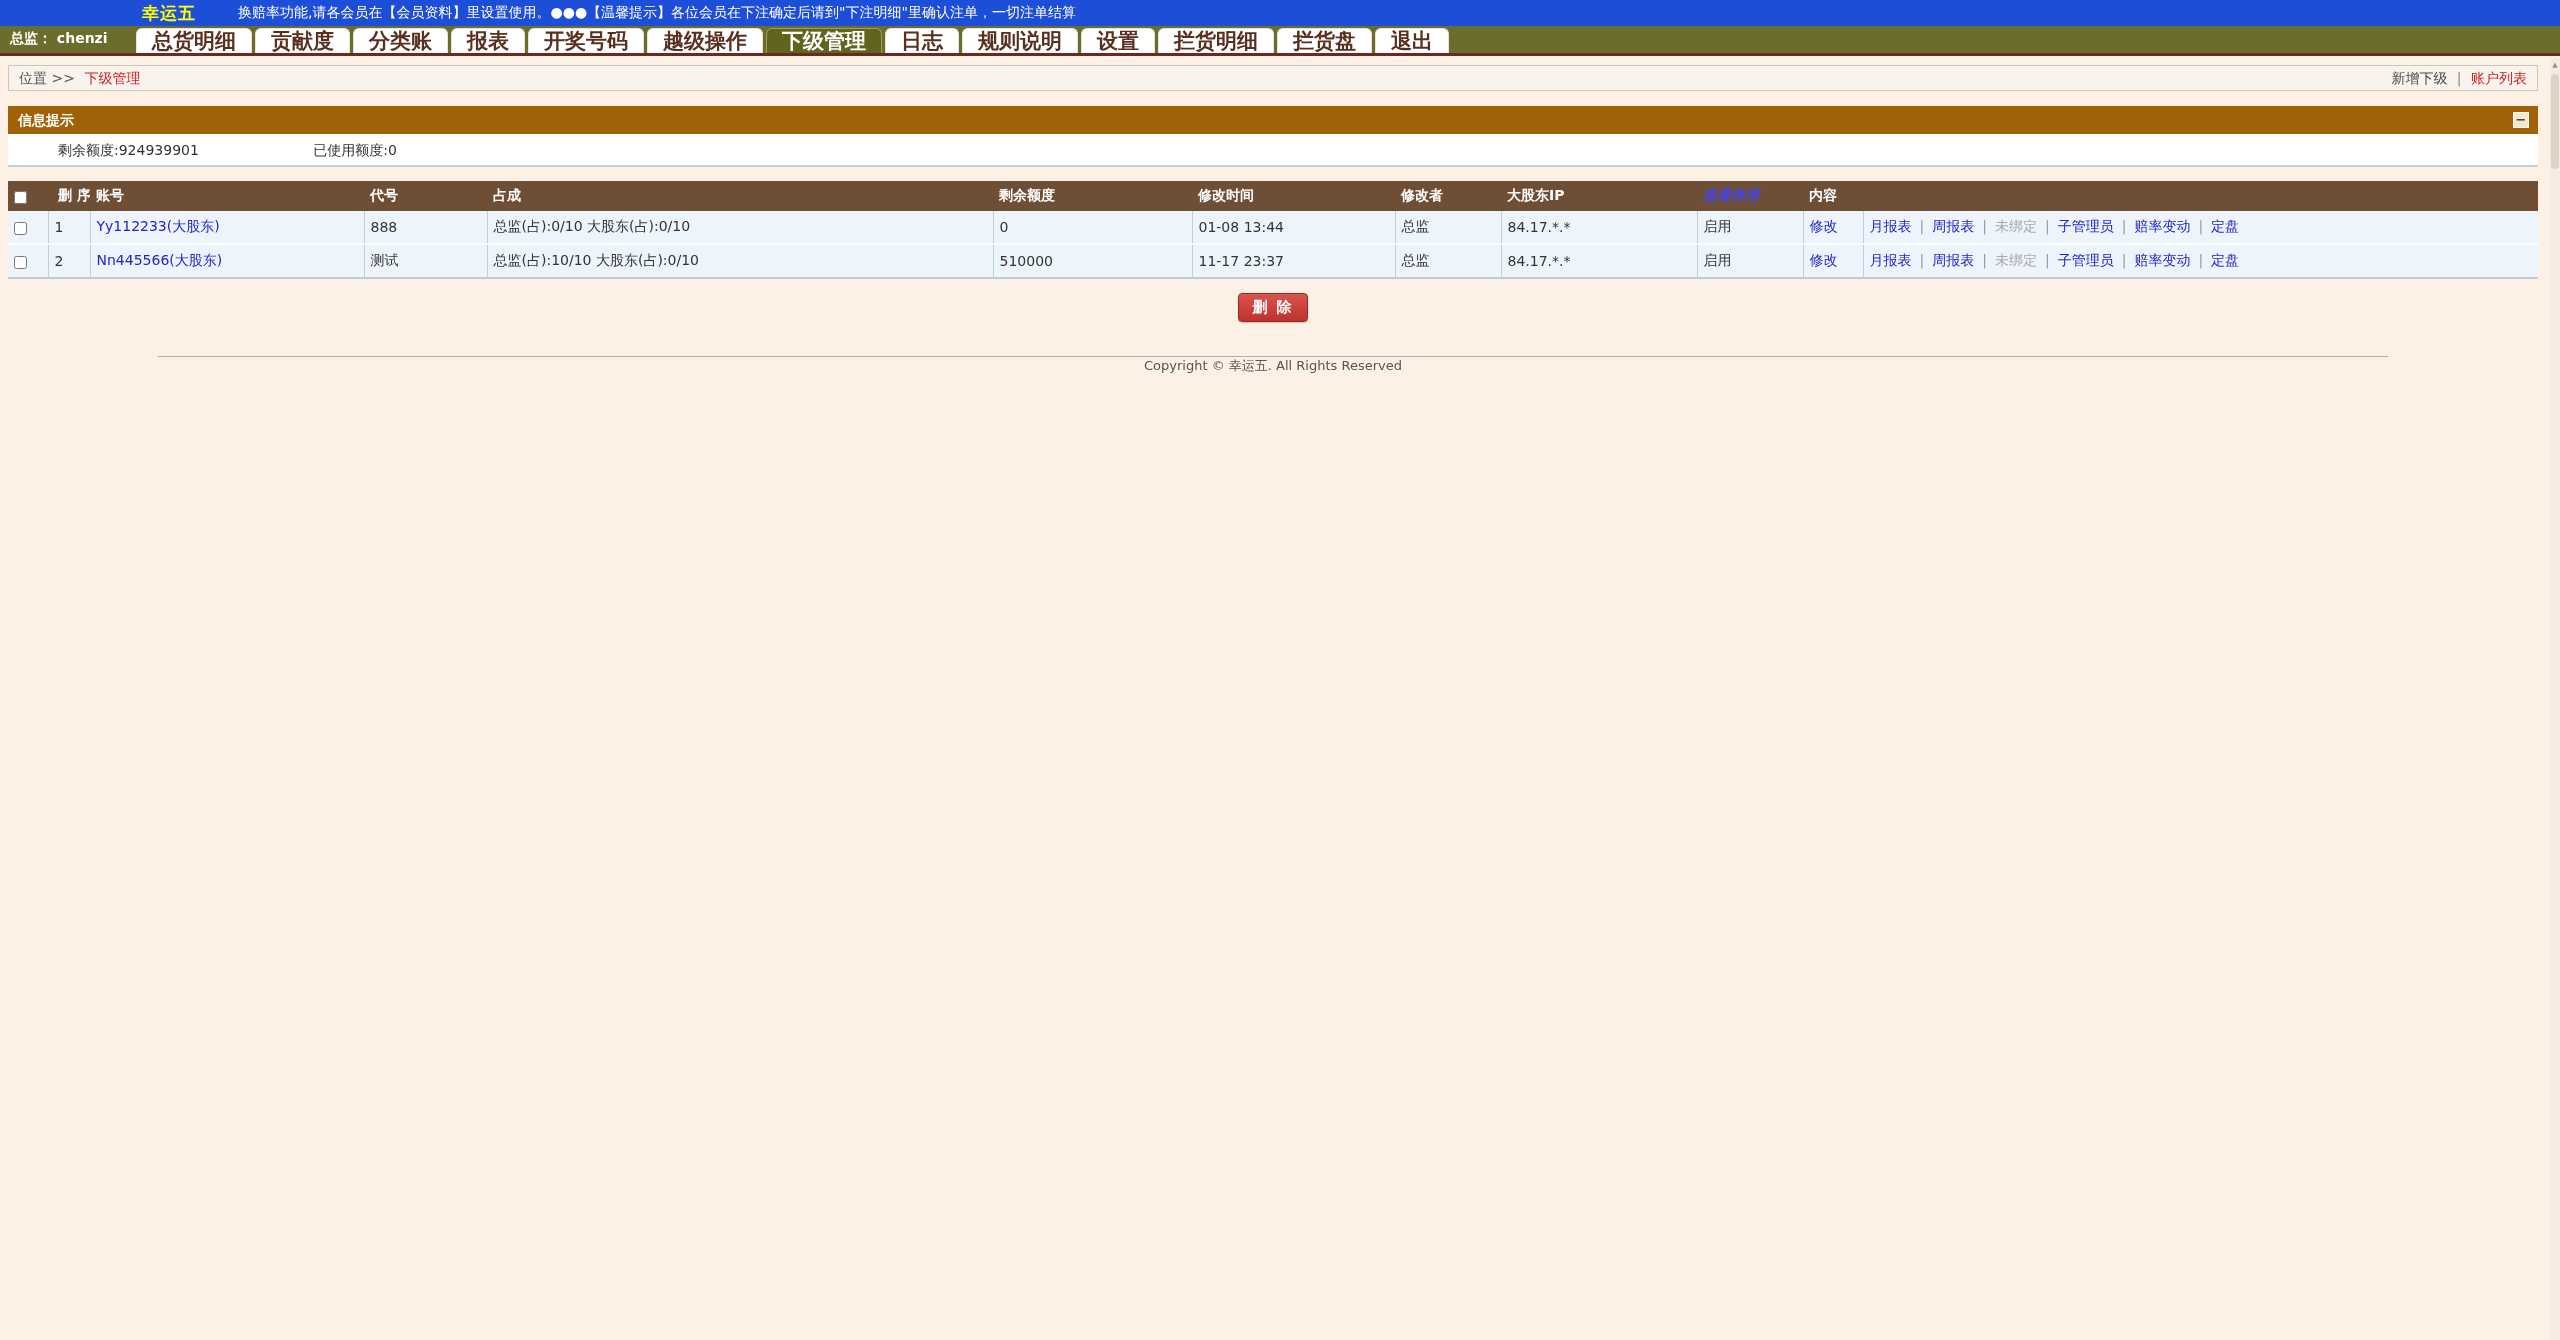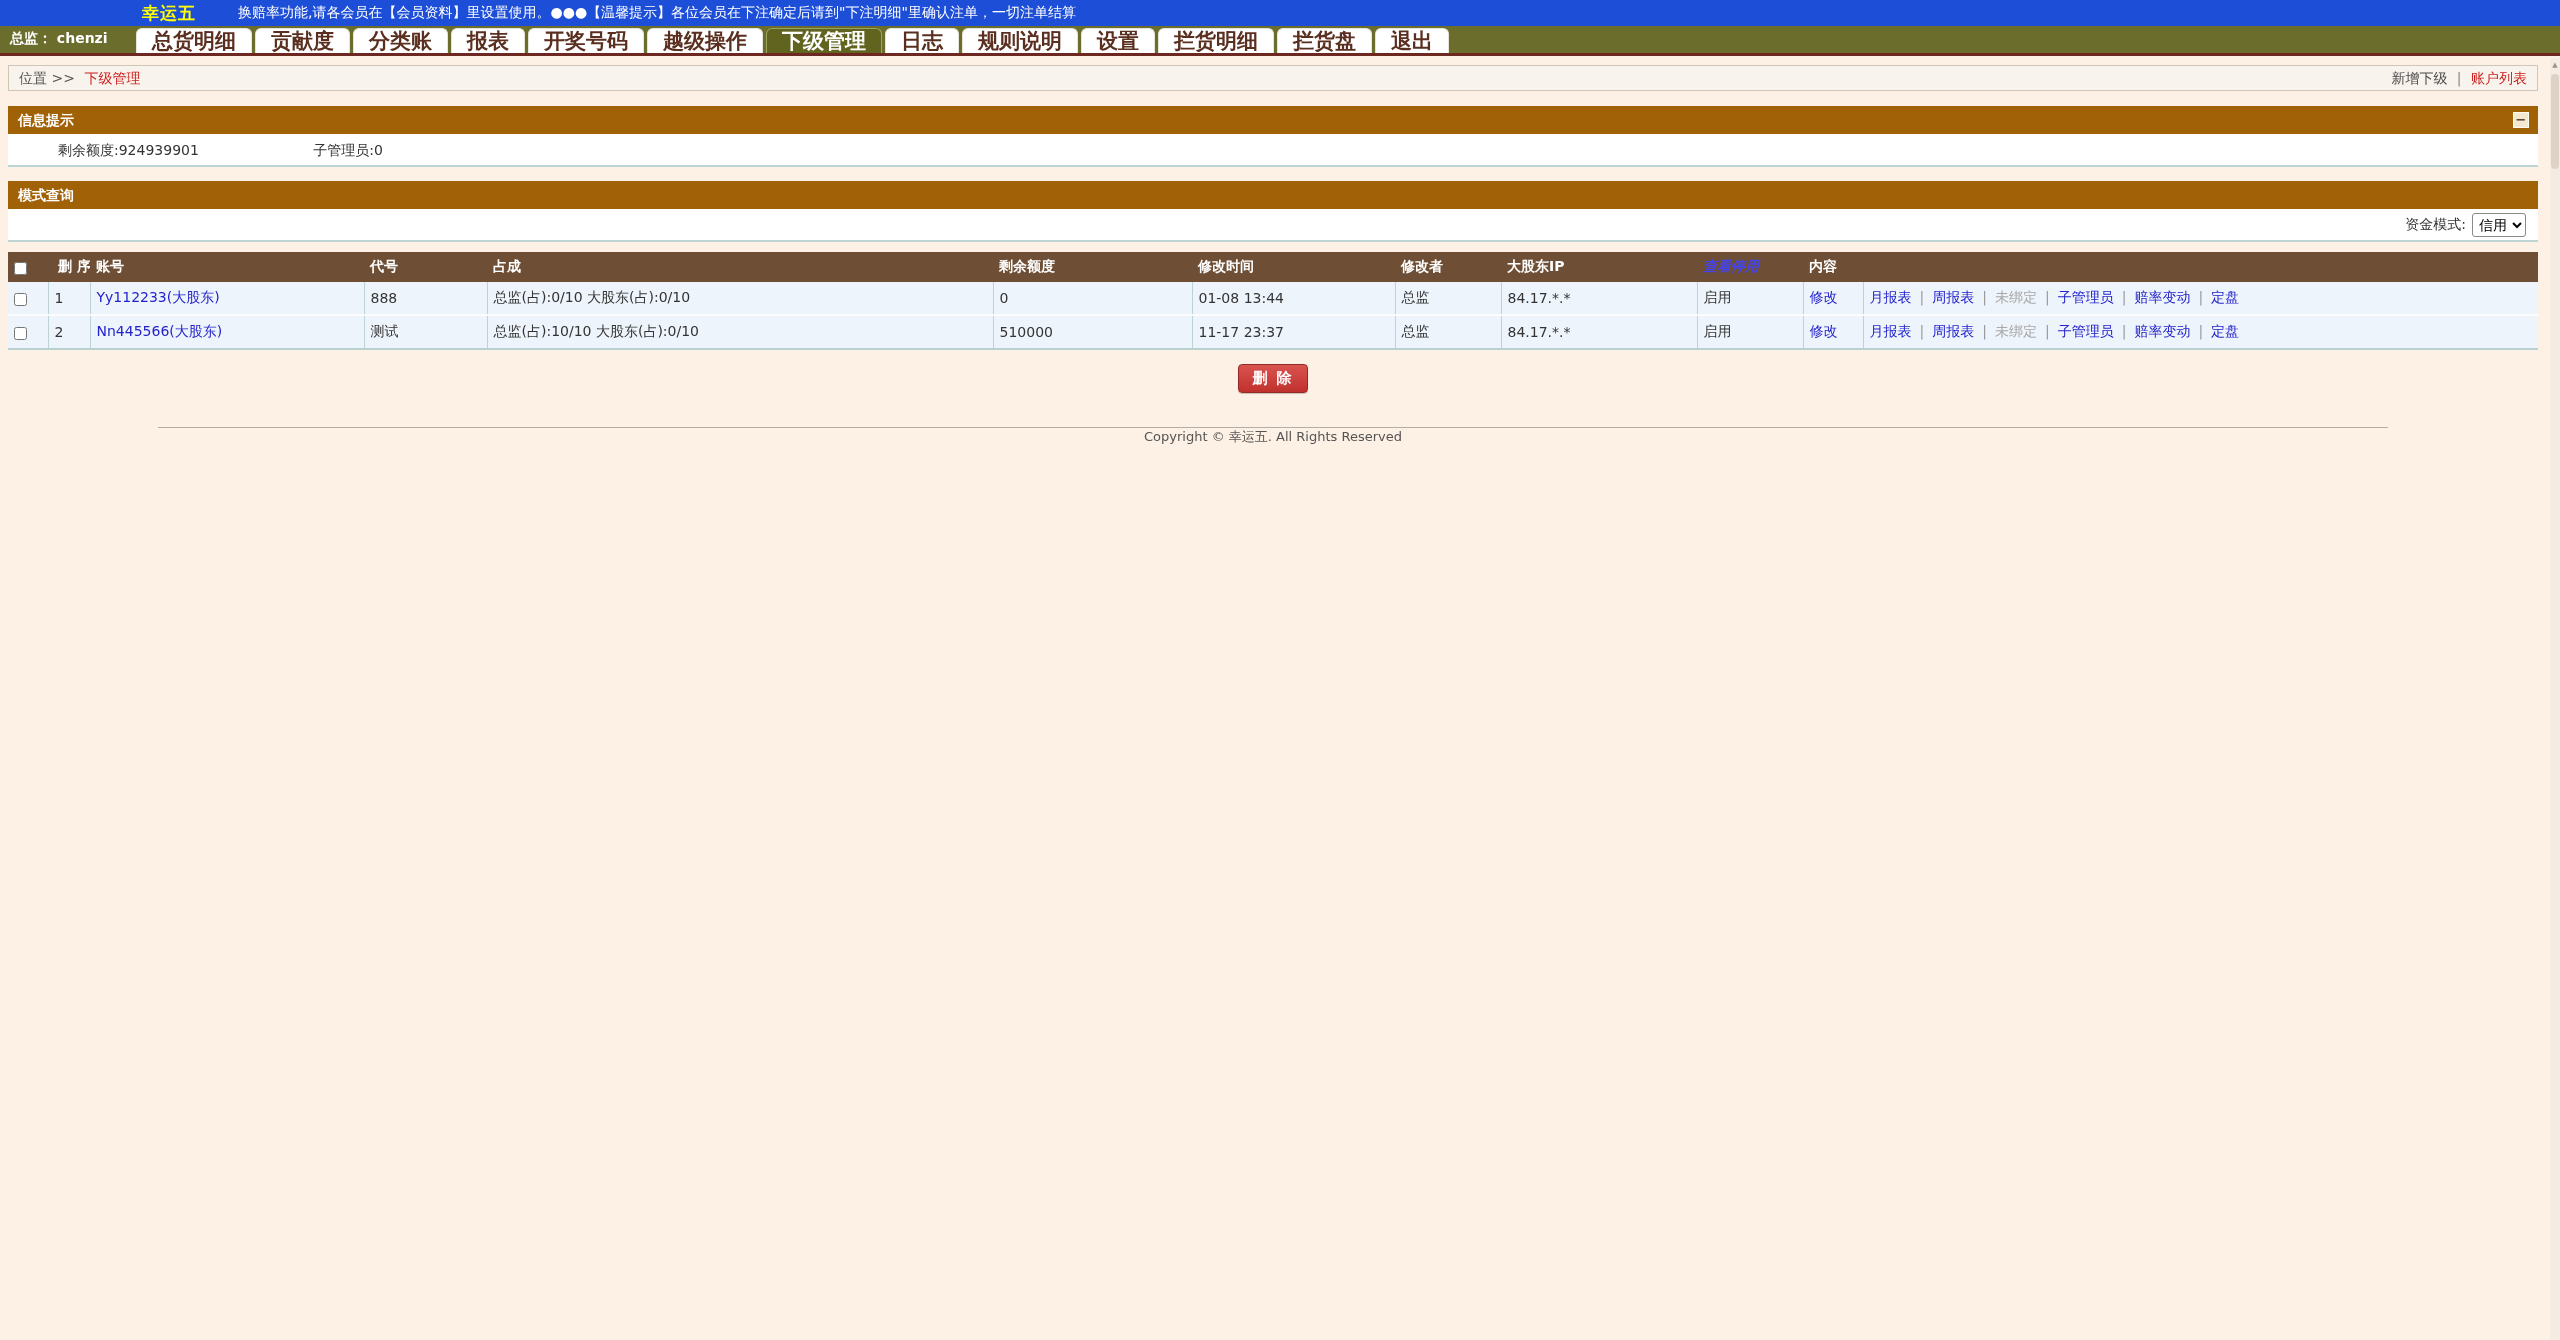--- a/index.html
+++ b/index.html
@@ -150,35 +150,24 @@
     </div>
   </div>
 
   <div class="info-wrap">
     <div class="panel-header">
       <span>信息提示</span>
       <span class="collapse-btn">−</span>
     </div>
     <div class="panel-body info-body">
       <span class="quota">剩余额度:924939901</span>
-      <span>子管理员:0</span>
-    </div>
-  </div>
-
-  <div class="query-wrap">
-    <div class="panel-header">
-      <span>模式查询</span>
-    </div>
-    <div class="panel-body query-body">
-      <label>资金模式:</label>
-      <select>
-        <option>信用</option>
-      </select>
-    </div>
-  </div>
+      <span>已使用额度:0</span>
+    </div>
+  </div>
+
 
   <table class="data-table">
     <colgroup>
       <col style="width:40px">
         <col style="width:42px">
         <col style="width:274px">
         <col style="width:123px">
       <col style="width:506px">
         <col style="width:199px">
         <col style="width:203px">

